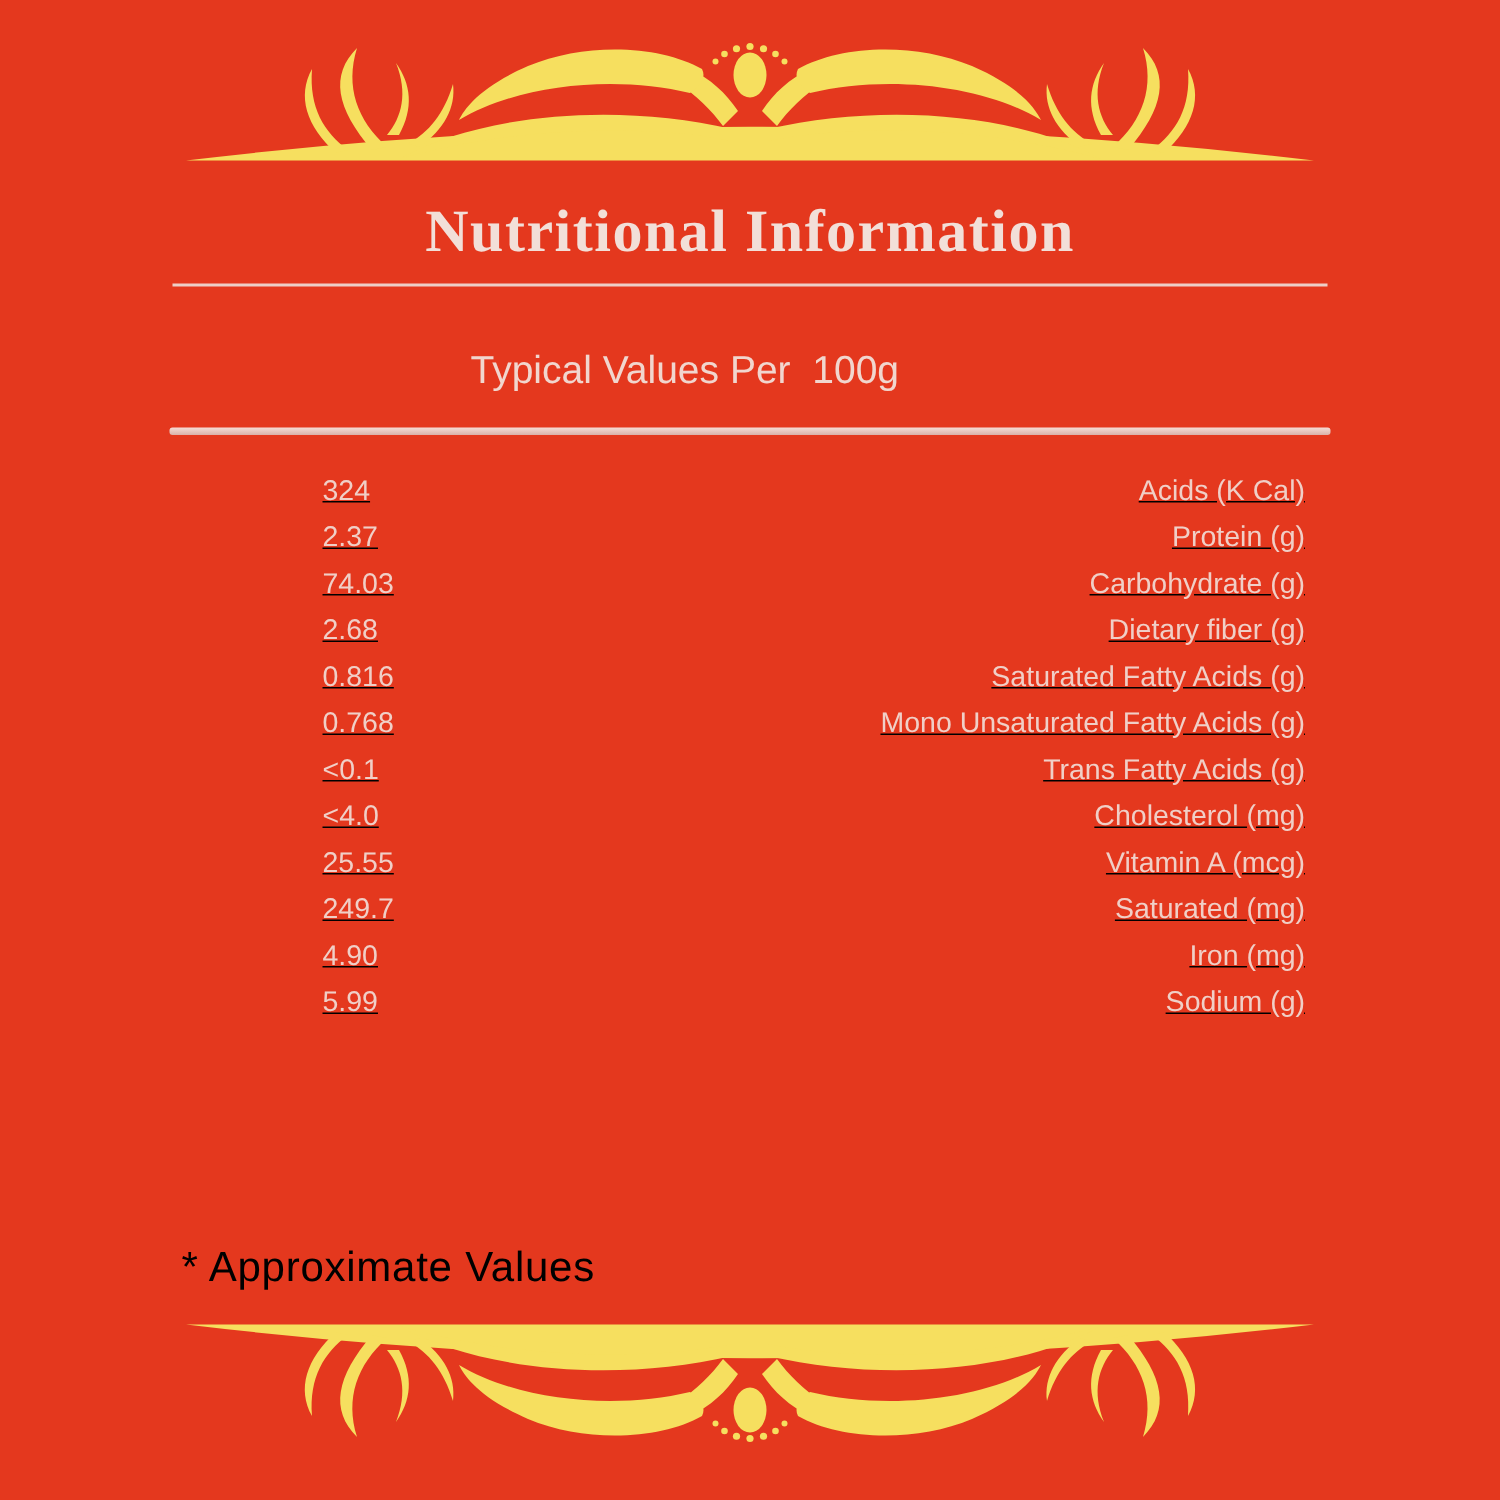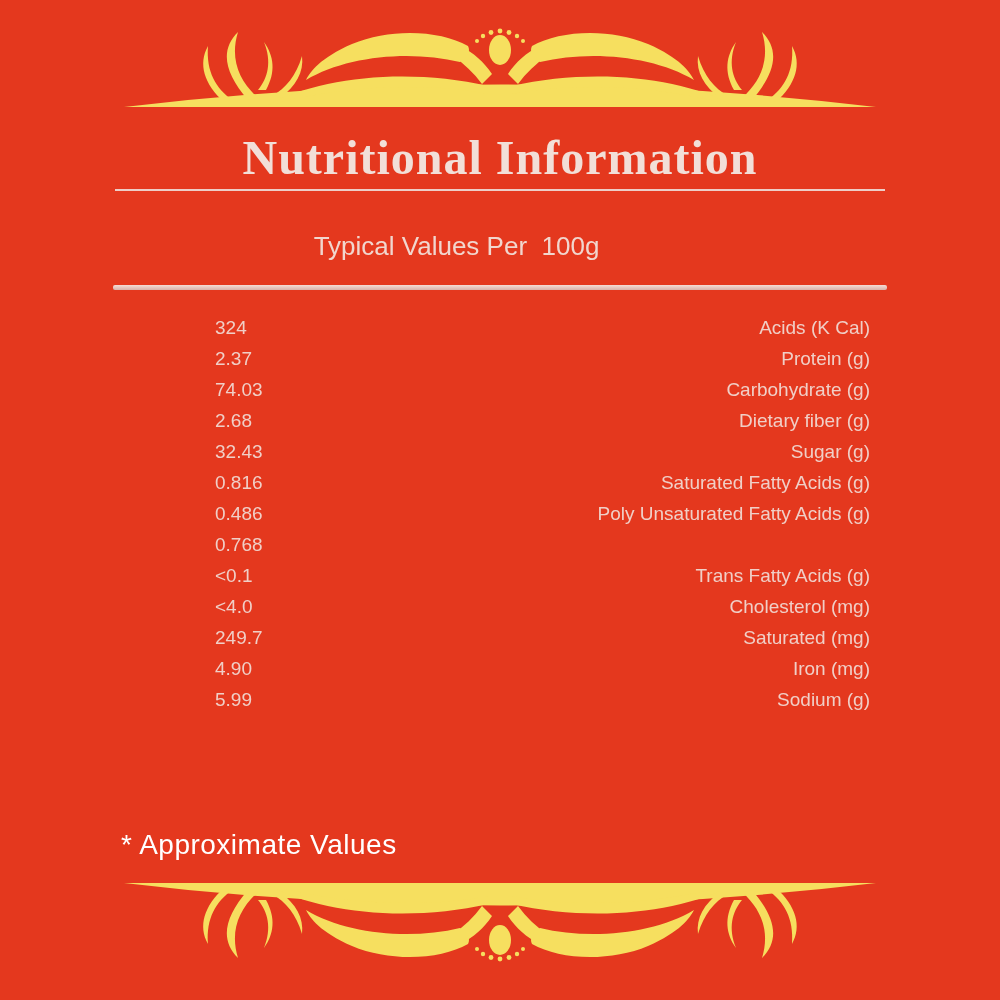--- a/index.html
+++ b/index.html
@@ -18,21 +18,21 @@
     color: #F6DF5F;
   }
   .ornament-top { top: 28px; }
   .ornament-bottom { top: 878px; transform: scaleY(-1); }
   .page-title {
     position: absolute;
     top: 130px; left: 0; width: 1000px;
     text-align: center;
     font-family: "Liberation Serif", serif;
     font-weight: bold;
-    font-size: 48px;
+    font-size: 40px;
     letter-spacing: 1px;
     color: #F2DFD8;
   }
   .divider-1 {
     position: absolute;
     top: 189px; left: 115px; width: 770px; height: 2px;
     background: #EDCEC7;
   }
   .subtitle {
     position: absolute;
@@ -43,38 +43,38 @@
     white-space: pre;
   }
   .divider-2 {
     position: absolute;
     top: 285px; left: 113px; width: 774px; height: 5px;
     background: linear-gradient(#f6dcd5, #d9b1a9);
     border-radius: 2px;
   }
   .nutrition-table {
     position: absolute;
-    top: 312px; left: 215px; width: 655px;
+    top: 312px; left: 215px; width: 655px; text-decoration: underline;
   }
   .nt-row {
     display: flex;
     justify-content: space-between;
     align-items: center;
     height: 31px;
     font-size: 19px;
     color: #F0CFC7;
   }
   .nt-value { text-align: left; }
   .nt-label { text-align: right; }
   .footnote {
     position: absolute;
     top: 829px; left: 121px;
     font-size: 28px;
     letter-spacing: 0.5px;
-    color: #ffffff;
+    color: #000000;
   }
 </style>
 </head>
 <body>
 
 <div class="ornament ornament-top">
   <svg width="760" height="84" viewBox="0 0 760 84" xmlns="http://www.w3.org/2000/svg">
     <g fill="#F6DF5F">
       <path d="M4,79 Q380,34 756,79 Z"></path>
       <ellipse cx="380" cy="22" rx="11" ry="15"></ellipse>
@@ -118,41 +118,38 @@
     </div>
     <div class="nt-row">
       <span class="nt-value">74.03</span>
       <span class="nt-label">Carbohydrate (g)</span>
     </div>
     <div class="nt-row">
       <span class="nt-value">2.68</span>
       <span class="nt-label">Dietary fiber (g)</span>
     </div>
     <div class="nt-row">
-      <span class="nt-value">32.43</span>
-      <span class="nt-label">Sugar (g)</span>
-    </div>
-    <div class="nt-row">
       <span class="nt-value">0.816</span>
       <span class="nt-label">Saturated Fatty Acids (g)</span>
     </div>
     <div class="nt-row">
-      <span class="nt-value">0.486</span>
-      <span class="nt-label">Poly Unsaturated Fatty Acids (g)</span>
-    </div>
-    <div class="nt-row">
       <span class="nt-value">0.768</span>
+      <span class="nt-label">Mono Unsaturated Fatty Acids (g)</span>
     </div>
     <div class="nt-row">
       <span class="nt-value">&lt;0.1</span>
       <span class="nt-label">Trans Fatty Acids (g)</span>
     </div>
     <div class="nt-row">
       <span class="nt-value">&lt;4.0</span>
       <span class="nt-label">Cholesterol (mg)</span>
+    </div>
+    <div class="nt-row">
+      <span class="nt-value">25.55</span>
+      <span class="nt-label">Vitamin A (mcg)</span>
     </div>
     <div class="nt-row">
       <span class="nt-value">249.7</span>
       <span class="nt-label">Saturated (mg)</span>
     </div>
     <div class="nt-row">
       <span class="nt-value">4.90</span>
       <span class="nt-label">Iron (mg)</span>
     </div>
     <div class="nt-row">

